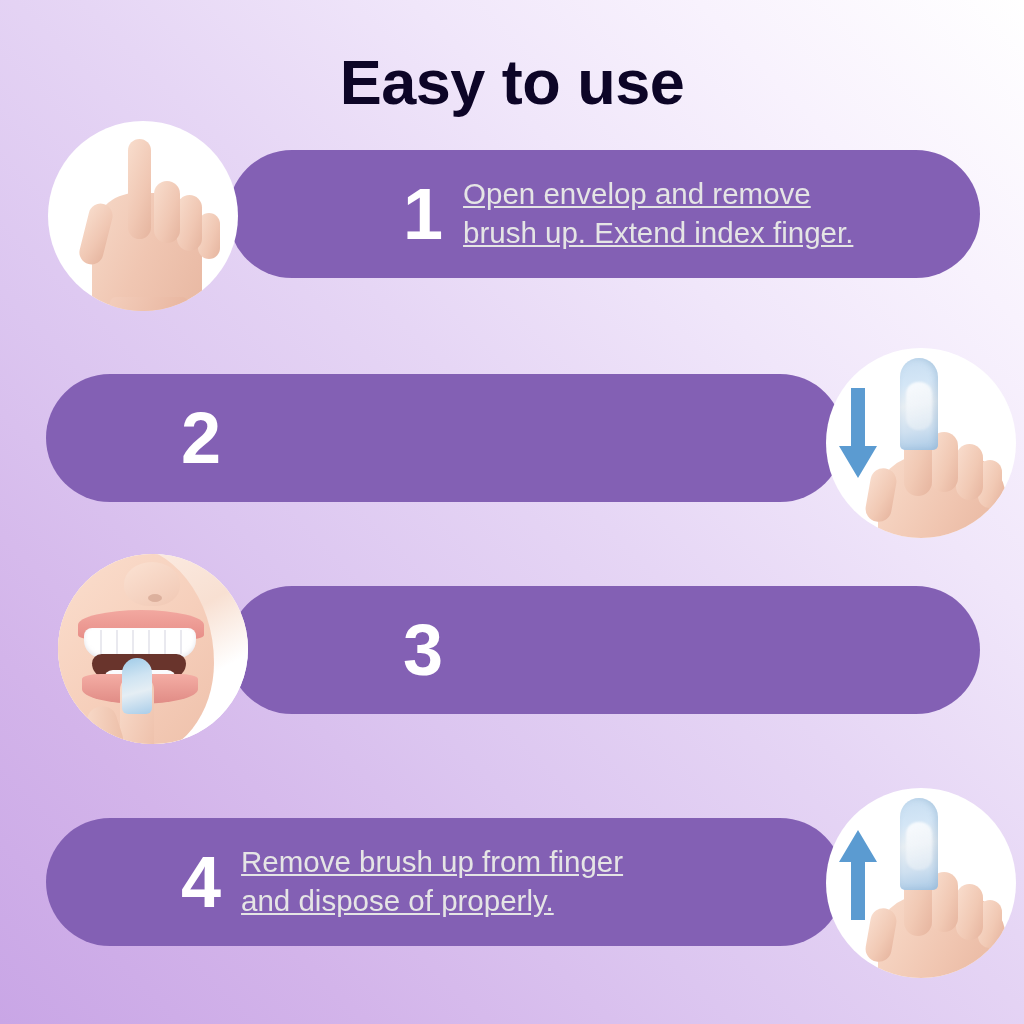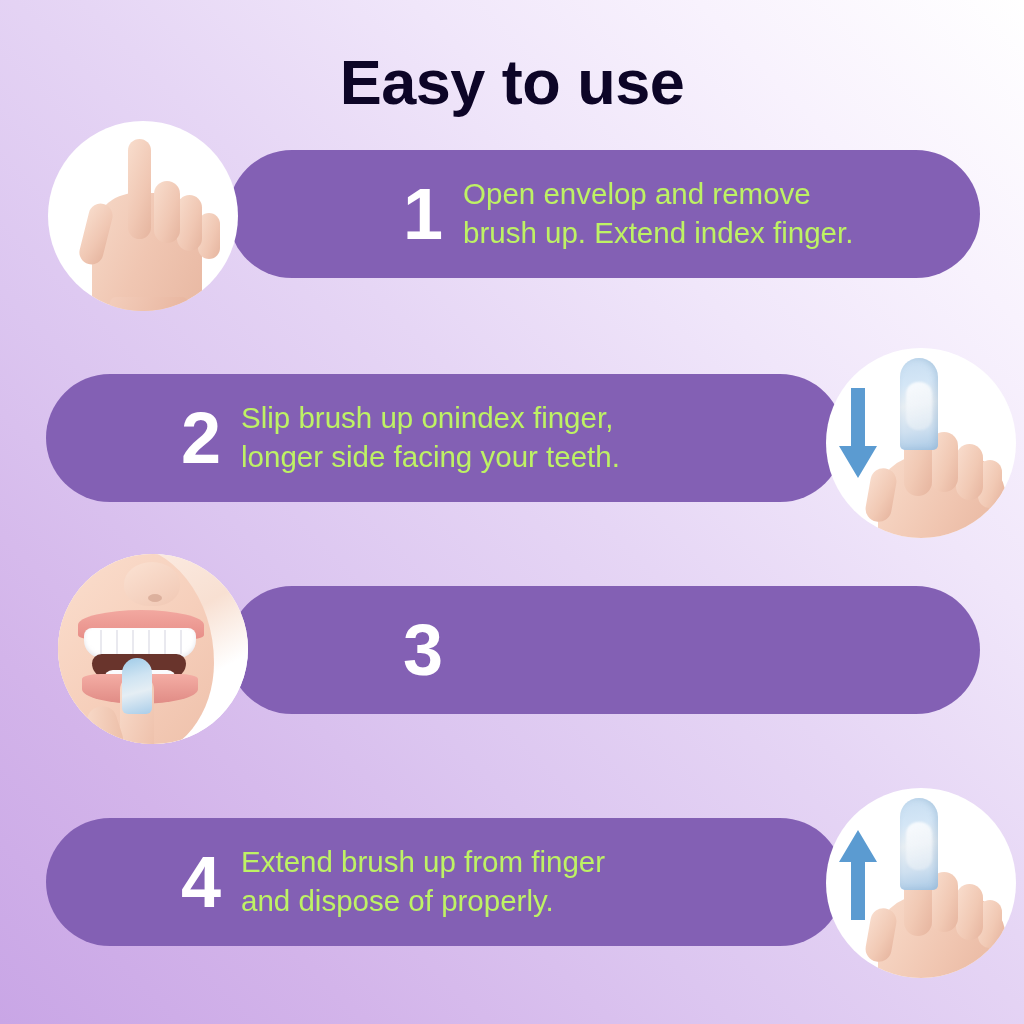--- a/index.html
+++ b/index.html
@@ -75,24 +75,25 @@
     font-size: 72px;
     font-weight: bold;
     color: #ffffff;
     line-height: 1;
     margin-right: 22px;
     flex: 0 0 auto;
     letter-spacing: -2px;
   }
   .step-text {
     font-size: 29.5px;
-    color: #bef264;
+    color: #e5e5e5;
     line-height: 1.32;
     flex: 0 0 auto;
     white-space: pre-line;
+    text-decoration: underline;
   }
 
   
   .step-circle {
     position: absolute;
     width: 190px;
     height: 190px;
     border-radius: 50%;
     background: #ffffff;
     overflow: hidden;
@@ -255,22 +256,20 @@
         <div class="fg f-mid"></div>
         <div class="fg f-index"></div>
         <div class="wrist"></div>
       </div>
     </div>
   </div>
 
   <div class="step-row r2">
     <div class="step-bar">
       <span class="step-number">2</span>
-      <span class="step-text">Slip brush up onindex finger,
-longer side facing your teeth.</span>
     </div>
     <div class="step-circle">
       <div class="circle-inner capfinger">
         <div class="hand-base"></div>
         <div class="digit d-thumb"></div>
         <div class="digit d-pink"></div>
         <div class="digit d-ring"></div>
         <div class="digit d-mid"></div>
         <div class="digit d-index"></div>
         <div class="cap"></div>
@@ -306,21 +305,21 @@
         <div class="m-finger"></div>
         <div class="m-cap"></div>
         <div class="m-thumb"></div>
       </div>
     </div>
   </div>
 
   <div class="step-row r4">
     <div class="step-bar">
       <span class="step-number">4</span>
-      <span class="step-text">Extend brush up from finger
+      <span class="step-text">Remove brush up from finger
 and dispose of properly.</span>
     </div>
     <div class="step-circle">
       <div class="circle-inner capfinger">
         <div class="hand-base"></div>
         <div class="digit d-thumb"></div>
         <div class="digit d-pink"></div>
         <div class="digit d-ring"></div>
         <div class="digit d-mid"></div>
         <div class="digit d-index"></div>

